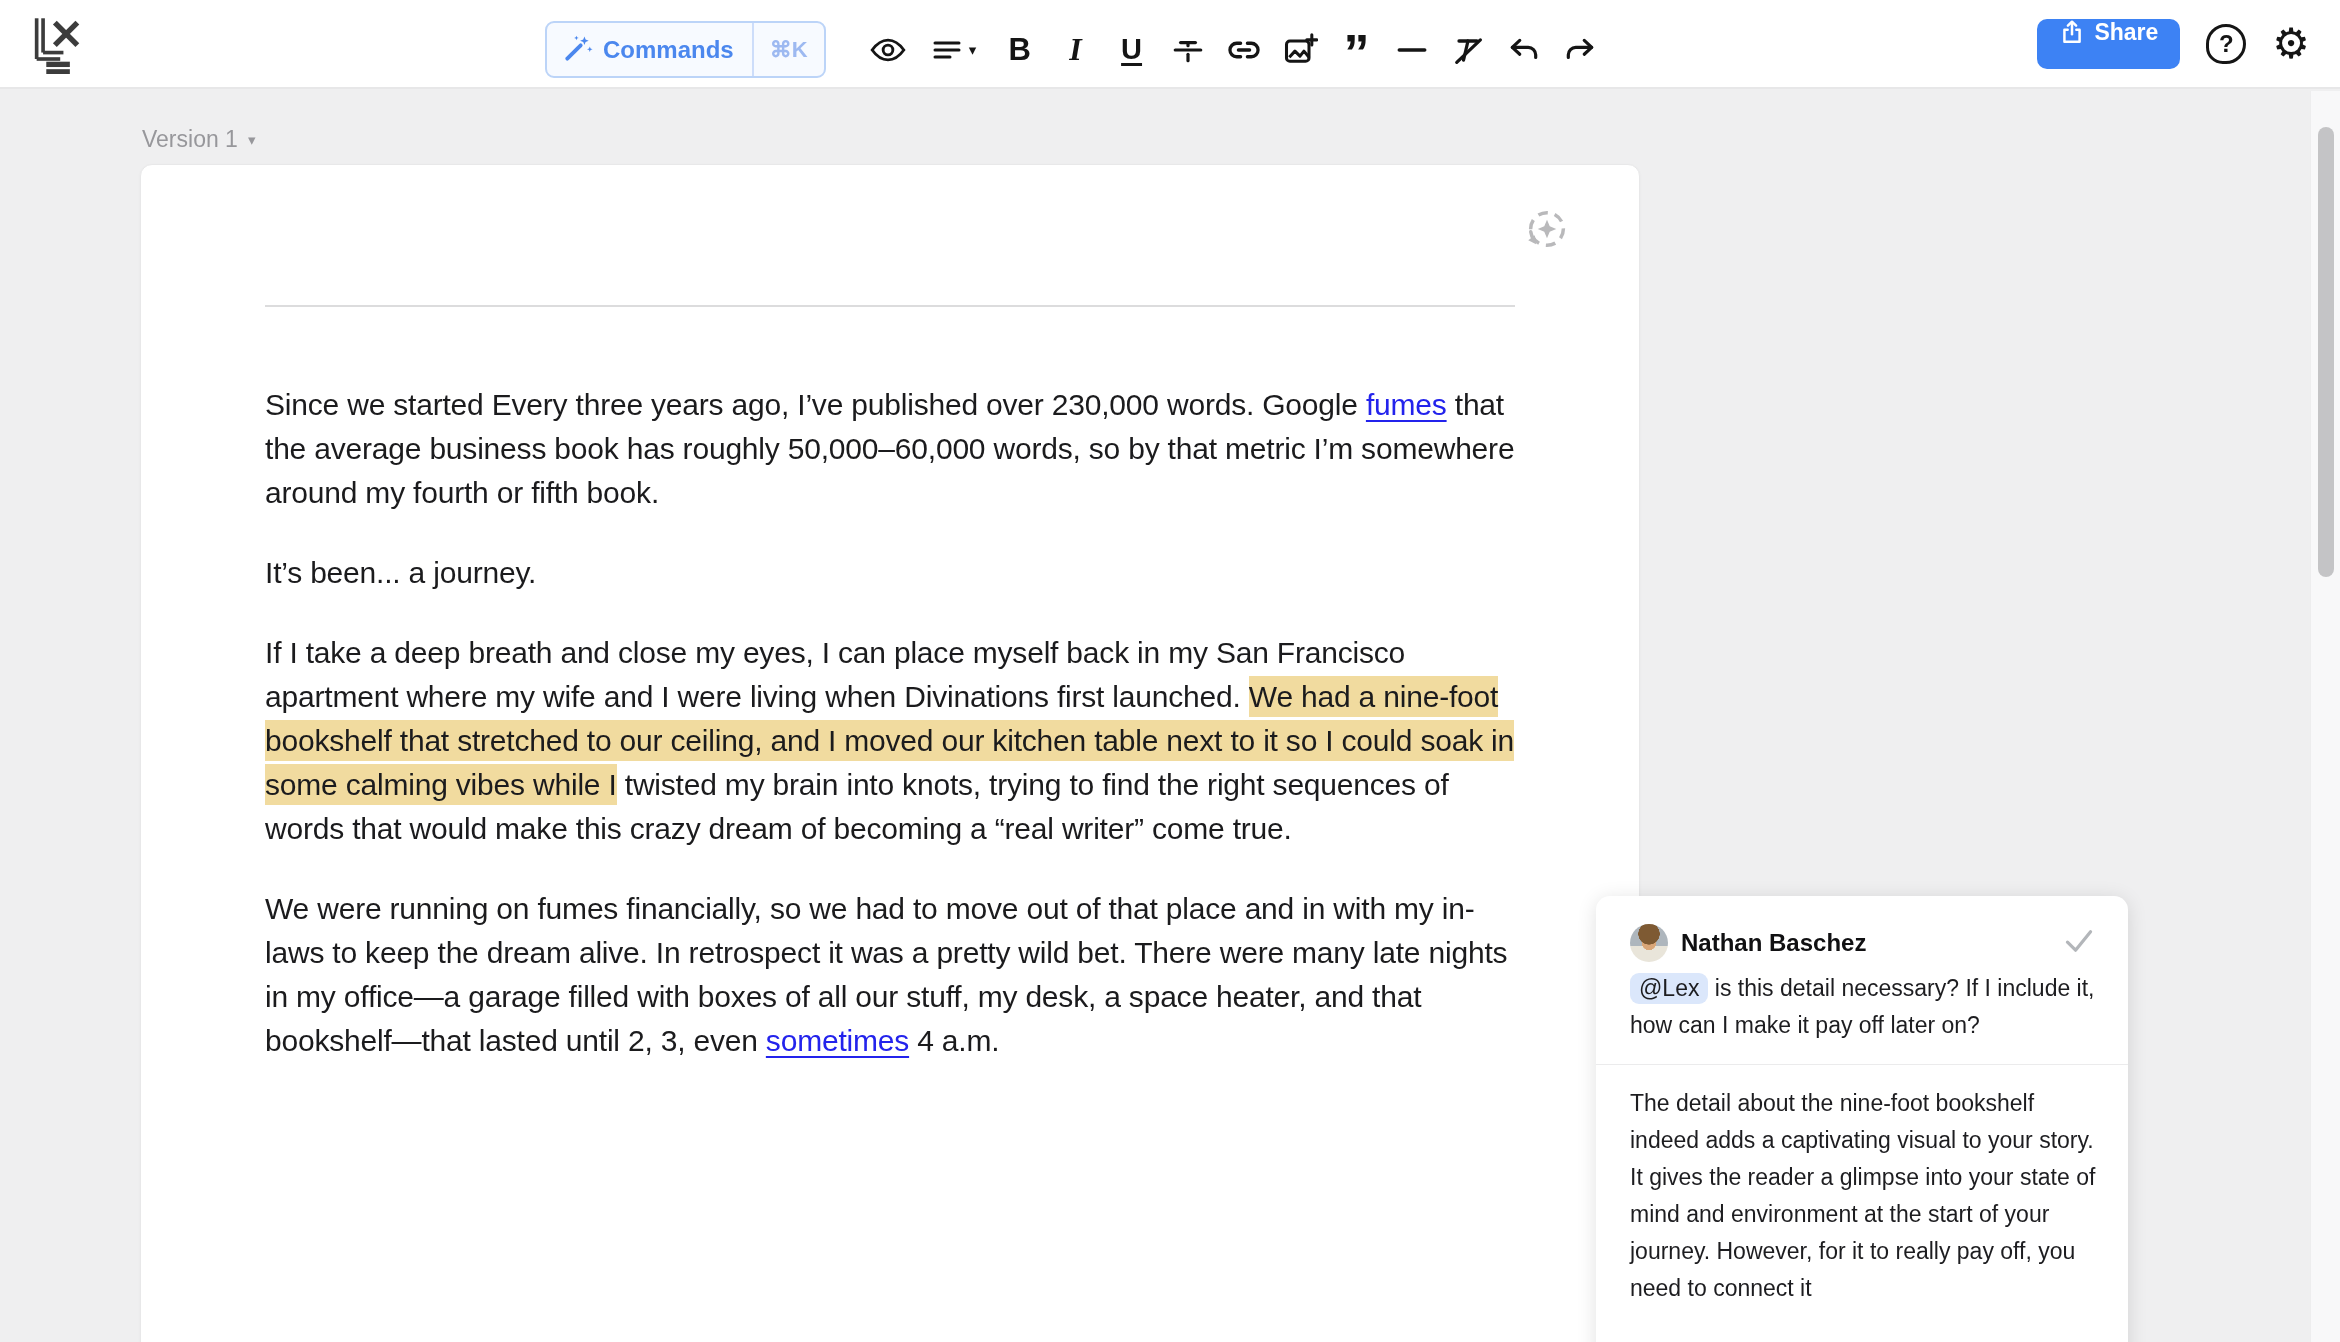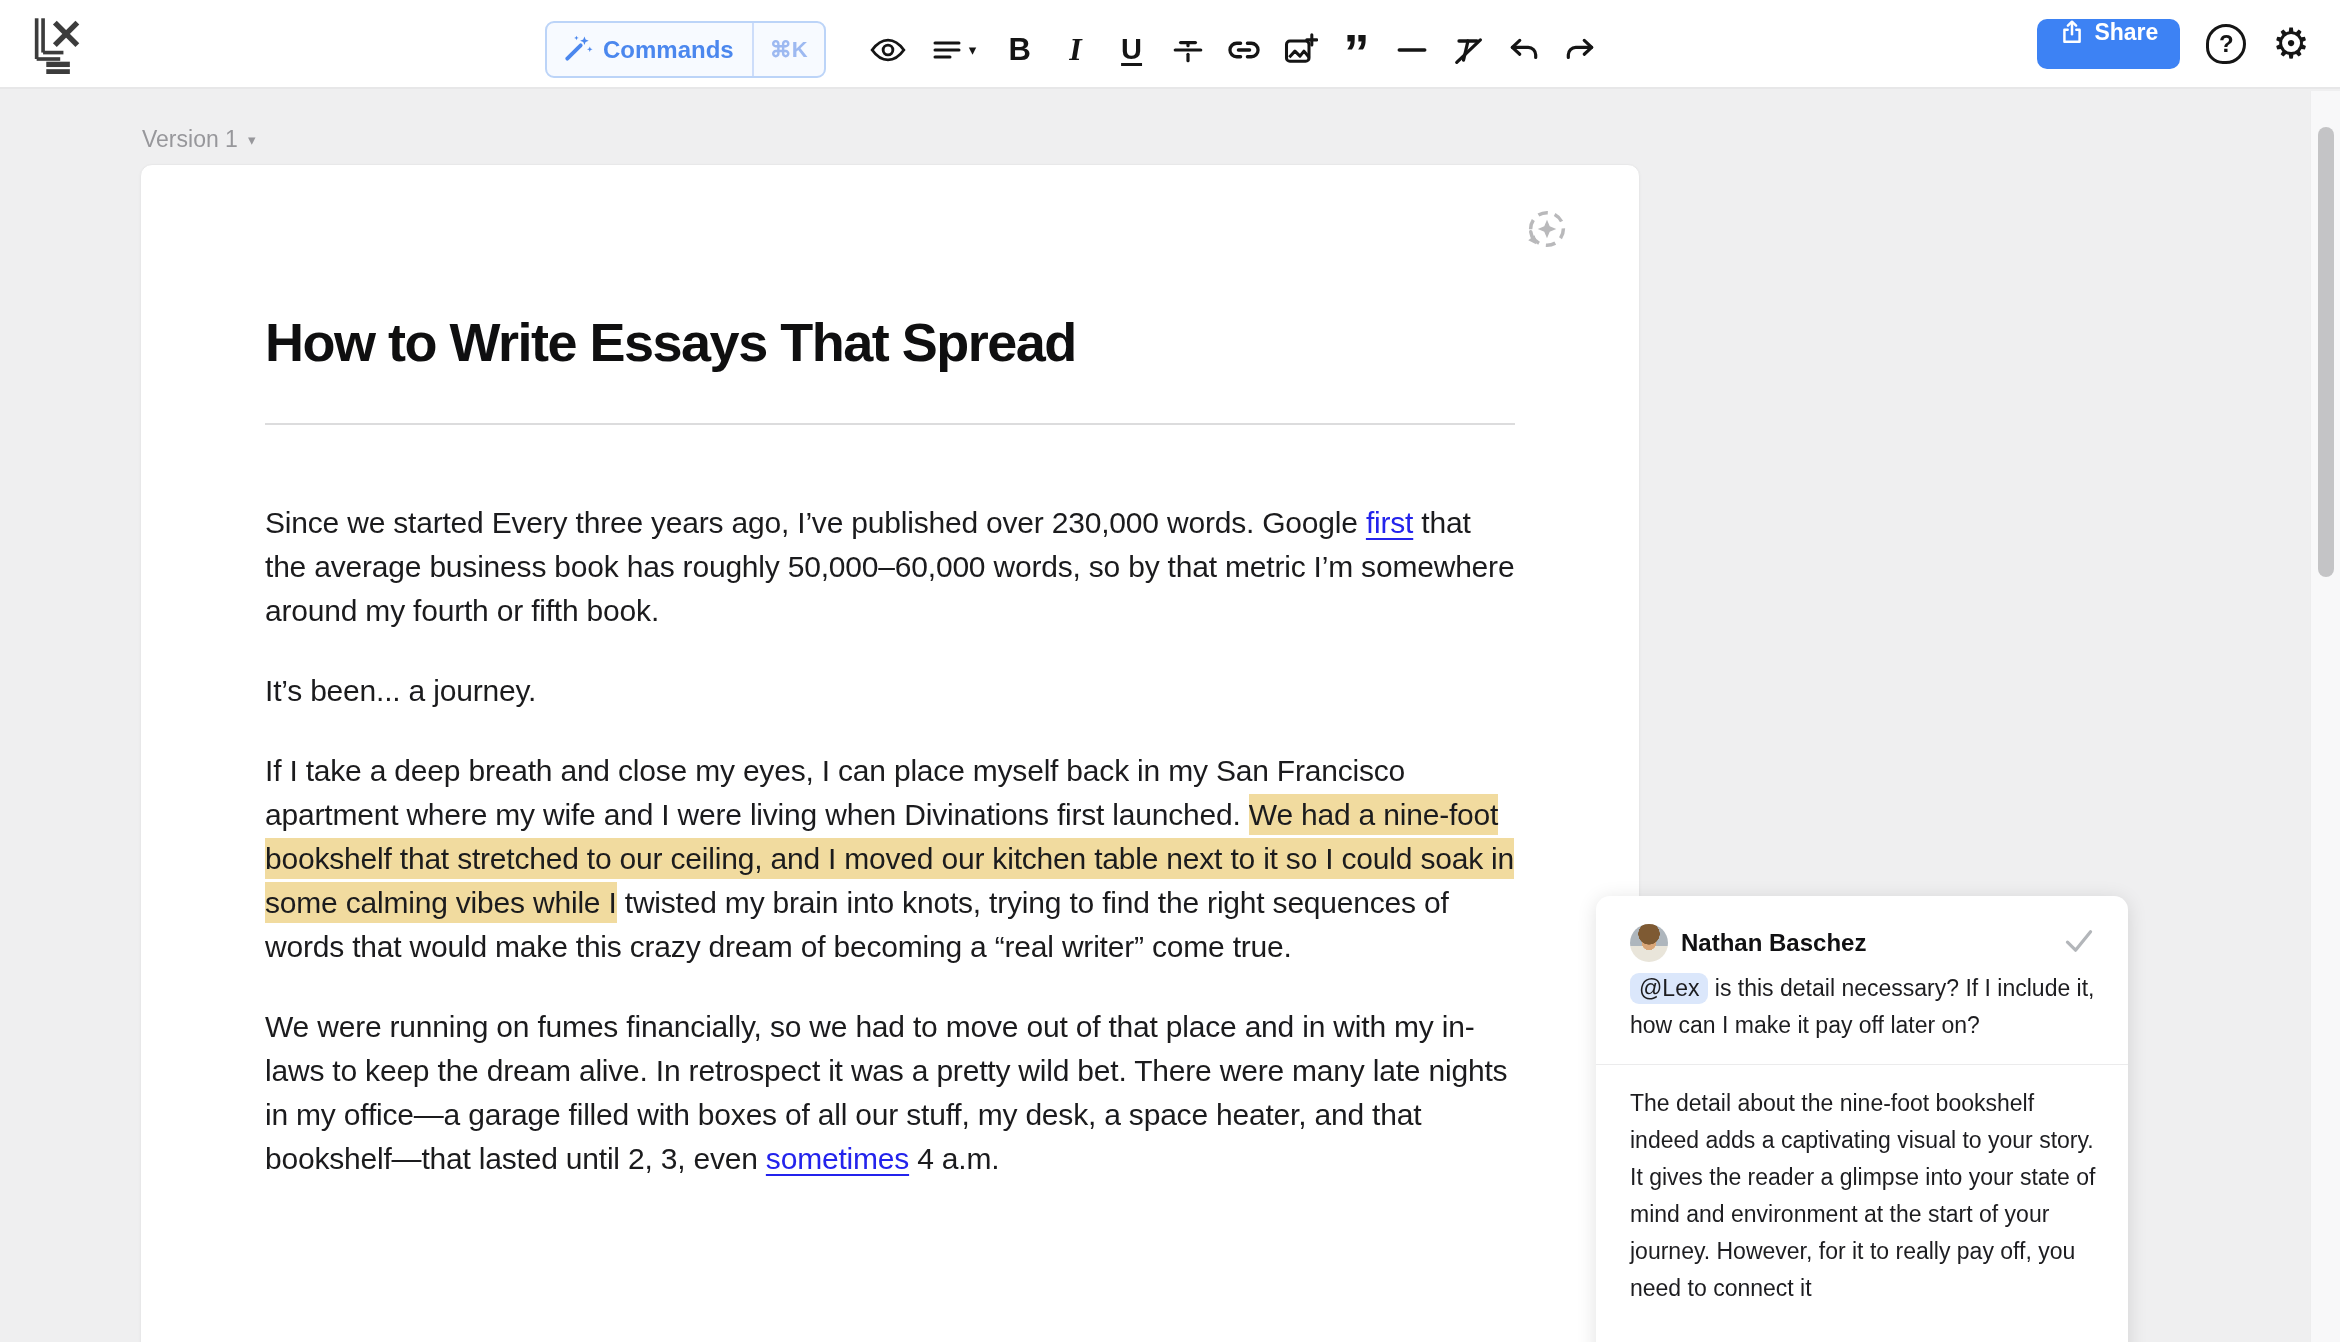--- a/index.html
+++ b/index.html
@@ -233,24 +233,23 @@
 
   <section class="doc-card">
     <div class="doc-refresh">
       <svg viewBox="0 0 44 44" width="48" height="48" fill="none">
         <circle cx="22" cy="22" r="15" stroke="#b9b9bb" stroke-width="3.2" stroke-dasharray="9 6.5"></circle>
         <path d="M10.5 32.5a15 15 0 01-3.4-8" stroke="#b9b9bb" stroke-width="3.2" stroke-linecap="round"></path>
         <path d="M12 36l-7.2-3.6 6-4.6z" fill="#b9b9bb"></path>
         <path d="M22 13.5l2.5 6L30.5 22l-6 2.5-2.5 6-2.5-6-6-2.5 6-2.5z" fill="#b9b9bb"></path>
       </svg>
     </div>
-    <h1 class="doc-title">How to Write Essays That Spread</h1>
     <hr class="doc-hr">
     <div id="doc-body">
-        <p class="doc-p"><span>Since we started Every three years ago, I’ve published over 230,000 words. Google </span><a href="#" class="doc-link">first</a><span> that the average business book has roughly 50,000–60,000 words, so by that metric I’m somewhere around my fourth or fifth book.</span></p>
+        <p class="doc-p"><span>Since we started Every three years ago, I’ve published over 230,000 words. Google </span><a href="#" class="doc-link">fumes</a><span> that the average business book has roughly 50,000–60,000 words, so by that metric I’m somewhere around my fourth or fifth book.</span></p>
         <p class="doc-p"><span>It’s been... a journey.</span></p>
         <p class="doc-p"><span>If I take a deep breath and close my eyes, I can place myself back in my San Francisco apartment where my wife and I were living when Divinations first launched. </span><mark class="hl">We had a nine-foot bookshelf that stretched to our ceiling, and I moved our kitchen table next to it so I could soak in some calming vibes while I</mark><span> twisted my brain into knots, trying to find the right sequences of words that would make this crazy dream of becoming a “real writer” come true.</span></p>
         <p class="doc-p"><span>We were running on fumes financially, so we had to move out of that place and in with my in-laws to keep the dream alive. In retrospect it was a pretty wild bet. There were many late nights in my office—a garage filled with boxes of all our stuff, my desk, a space heater, and that bookshelf—that lasted until 2, 3, even </span><a href="#" class="doc-link">sometimes</a><span> 4 a.m.</span></p>
       </div>
   </section>
 
   <aside class="comments" id="comments-panel">
       <div class="comment">
         <div class="c-head">
           <div class="avatar avatar-photo"></div>

